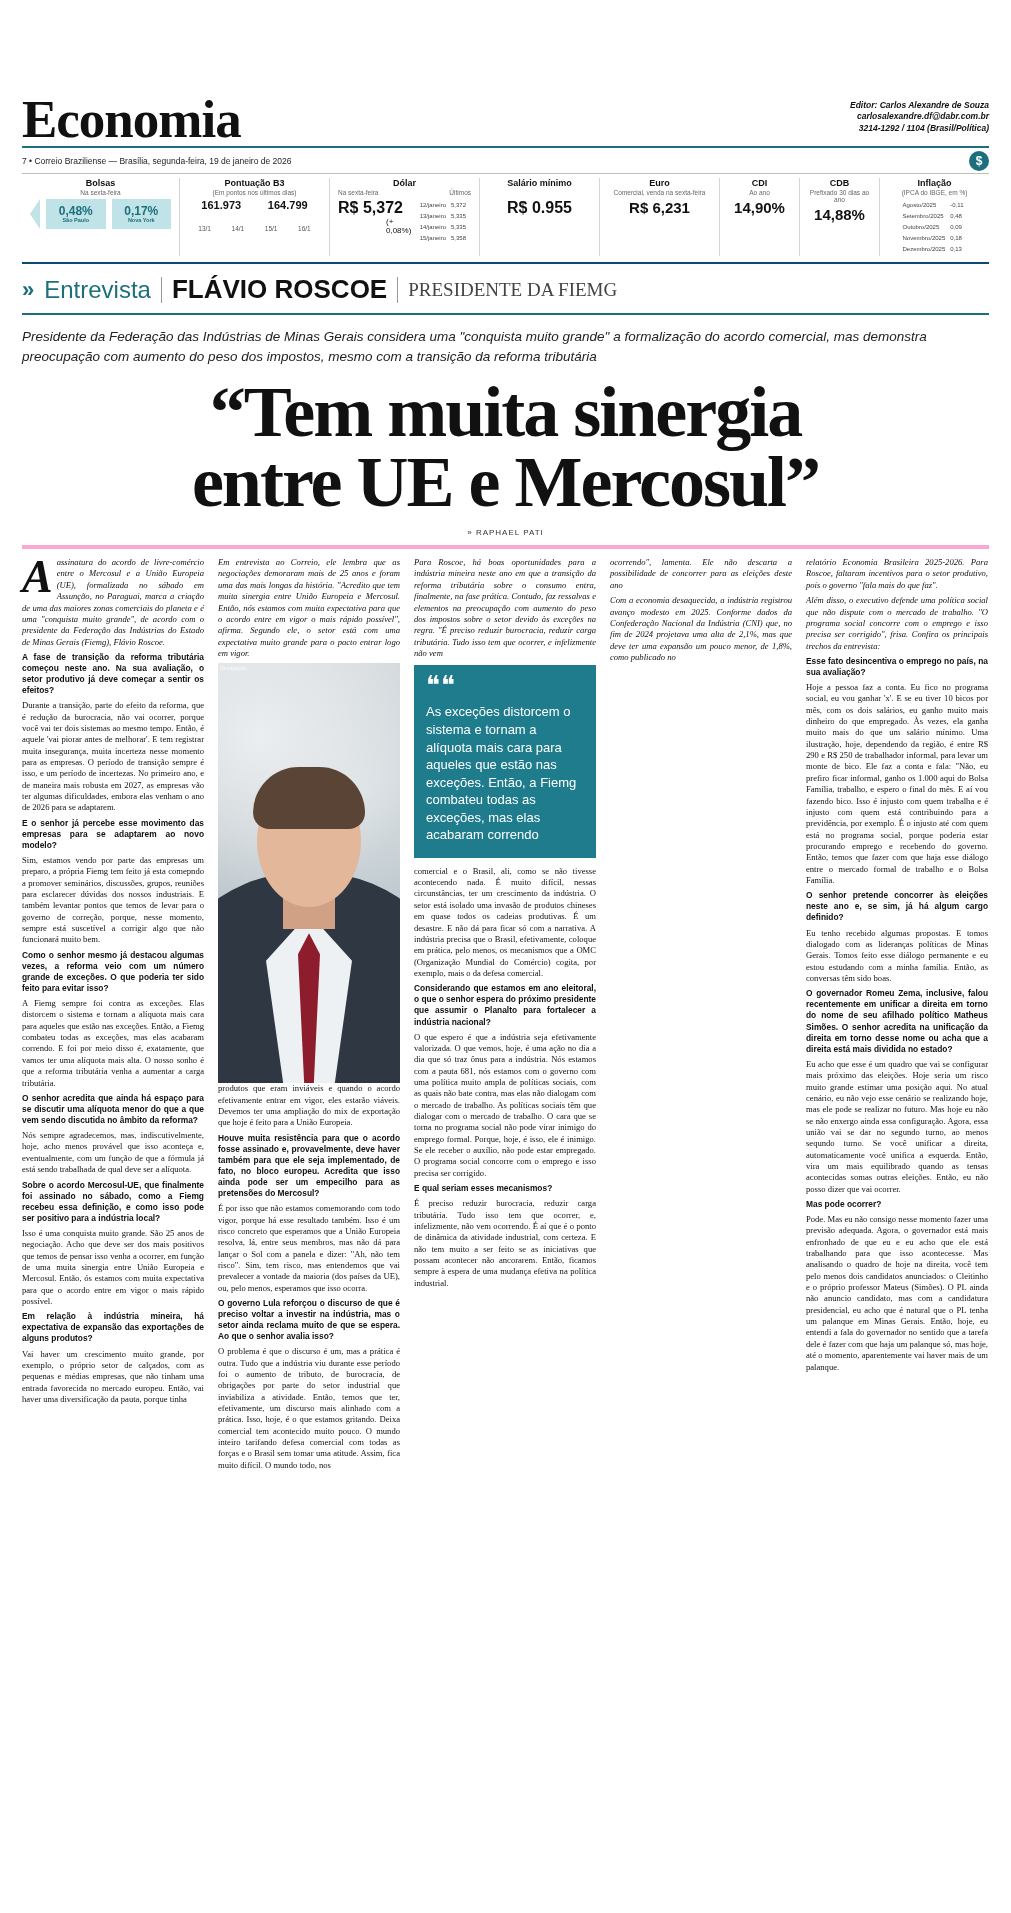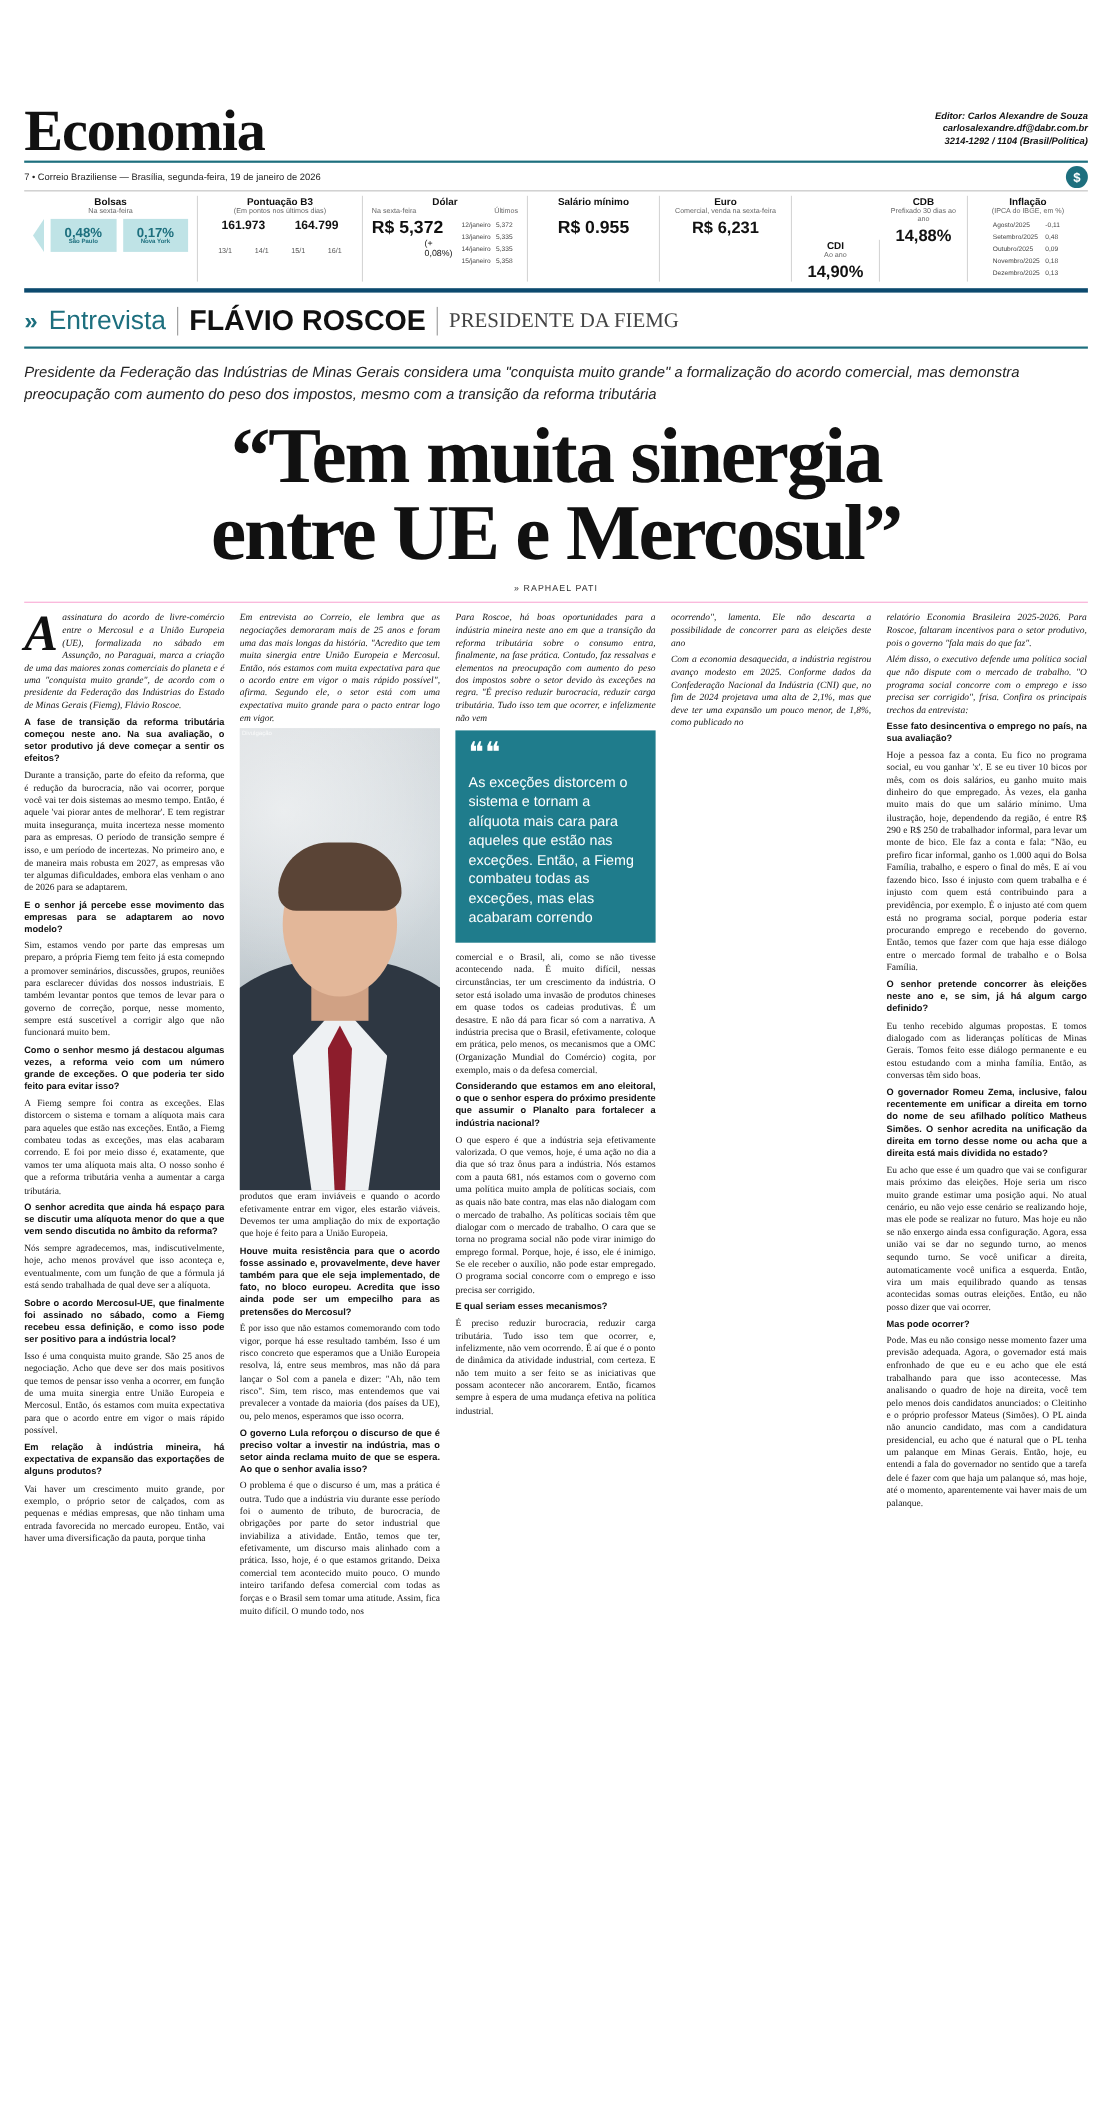--- a/index.html
+++ b/index.html
@@ -9,21 +9,21 @@
 
   
   .masthead{display:flex;align-items:flex-start;justify-content:space-between;}
   .masthead-title{font-family:"Liberation Serif",serif;font-size:53px;font-weight:700;letter-spacing:-1px;line-height:.95;color:#111;}
   .editor-box{text-align:right;font-family:"Liberation Sans",sans-serif;font-size:8.5px;line-height:1.35;color:#111;font-style:italic;font-weight:700;padding-top:6px;}
   .masthead-rule{border-top:2px solid #1d6f7e;margin-top:2px;}
   .dateline{display:flex;align-items:center;justify-content:space-between;font-family:"Liberation Sans",sans-serif;font-size:8.5px;color:#222;padding:3px 0 2px 0;}
   .coin{width:20px;height:20px;border-radius:50%;background:#1d6f7e;color:#fff;font-family:"Liberation Sans",sans-serif;font-size:12px;display:flex;align-items:center;justify-content:center;font-weight:700;}
 
   
-  .ecobar{border-top:1px solid #bfbfbf;border-bottom:4px solid #0c4a6e;display:flex;align-items:stretch;padding:4px 0 6px 0;font-family:"Liberation Sans",sans-serif;}
+  .ecobar{border-top:1px solid #bfbfbf;border-bottom:2px solid #0c4a6e;display:flex;align-items:stretch;padding:4px 0 6px 0;font-family:"Liberation Sans",sans-serif;}
   .eco-col{padding:0 8px;border-right:1px solid #d5d5d5;box-sizing:border-box;}
   .eco-col:last-child{border-right:none;}
   .eco-h{font-size:9px;font-weight:700;color:#111;text-align:center;margin-bottom:1px;}
   .eco-sub{font-size:6.5px;color:#666;text-align:center;margin-bottom:3px;}
   .bolsas{width:158px;position:relative;}
   .bolsa-row{display:flex;gap:6px;justify-content:center;align-items:center;}
   .bolsa-tag{position:relative;width:62px;height:30px;background:#bfe3e6;display:flex;flex-direction:column;align-items:center;justify-content:center;}
   .bolsa-tag .v{font-size:12px;font-weight:700;color:#1d6f7e;line-height:1;}
   .bolsa-tag .n{font-size:5.5px;color:#1d6f7e;font-weight:700;}
   .tri{width:0;height:0;border-top:15px solid transparent;border-bottom:15px solid transparent;border-right:10px solid #bfe3e6;}
@@ -33,38 +33,38 @@
   .dolar{width:150px;}
   .dolar-flex{display:flex;justify-content:space-between;}
   .dolar-big{font-size:16px;font-weight:700;}
   .dolar-small{font-size:8px;padding-left:48px;}
   .tbl{font-size:6px;color:#444;line-height:1.5;}
   .tbl td{padding:0 3px 0 0;}
   .sal{width:120px;text-align:center;}
   .sal .big{font-size:16px;font-weight:700;}
   .euro{width:120px;text-align:center;}
   .euro .big{font-size:15px;font-weight:700;}
-  .cdi{width:80px;text-align:center;margin-top:40px;}
+  .cdi{width:80px;text-align:center;}
   .cdi .big{font-size:15px;font-weight:700;}
   .cdb{width:80px;text-align:center;}
   .cdb .big{font-size:15px;font-weight:700;}
   .infl{width:auto;flex:1;}
   .infl .tbl{font-size:6px;}
 
   
   .ivhead{display:flex;align-items:center;gap:10px;padding:10px 0 8px 0;border-bottom:2px solid #1d6f7e;}
   .ivhead .chev{color:#1d6f7e;font-weight:700;font-size:22px;font-family:"Liberation Sans",sans-serif;}
   .ivhead .ent{font-family:"Liberation Sans",sans-serif;font-size:24px;color:#1d6f7e;font-weight:400;}
   .ivhead .bar{width:1px;height:26px;background:#999;}
   .ivhead .nm{font-family:"Liberation Sans",sans-serif;font-size:26px;font-weight:700;color:#111;}
   .ivhead .role{font-family:Liberation Serif, serif;font-size:19px;color:#444;font-weight:400;text-align:center;}
 
   .standfirst{font-family:"Liberation Sans",sans-serif;font-size:13.5px;line-height:1.45;color:#222;padding:12px 0 6px 0;font-style:italic;}
   .headline{font-family:"Liberation Serif",serif;font-size:72px;font-weight:700;line-height:.97;text-align:center;letter-spacing:-2px;margin:6px 0 10px 0;}
-  .byline{text-align:center;font-family:"Liberation Sans",sans-serif;font-size:8px;letter-spacing:1px;color:#333;padding-bottom:8px;border-bottom:1px solid #f9a8d4;}
+  .byline{text-align:center;font-family:"Liberation Sans",sans-serif;font-size:8px;letter-spacing:1px;color:#333;padding-bottom:8px;border-bottom:4px solid #f9a8d4;}
 
   
   .cols{display:flex;gap:14px;margin-top:8px;}
   .col{width:182px;}
   .col p, .col .q{font-size:8.6px;line-height:1.32;text-align:justify;margin:0 0 4px 0;}
   .col .q{font-family:"Liberation Sans",sans-serif;font-weight:700;font-size:8.4px;color:#111;}
   .col .intro{font-style:italic;}
   .dropcap::first-letter{float:left;font-size:46px;line-height:.8;font-weight:700;padding:2px 4px 0 0;}
   .photo{width:100%;height:420px;background:linear-gradient(160deg,#d9dde0 0%,#c3cbd0 40%,#9fb0b8 100%);position:relative;overflow:hidden;}
   .photo .cap{position:absolute;left:2px;top:2px;font-family:"Liberation Sans",sans-serif;font-size:5.5px;color:#fff;opacity:.8;}

